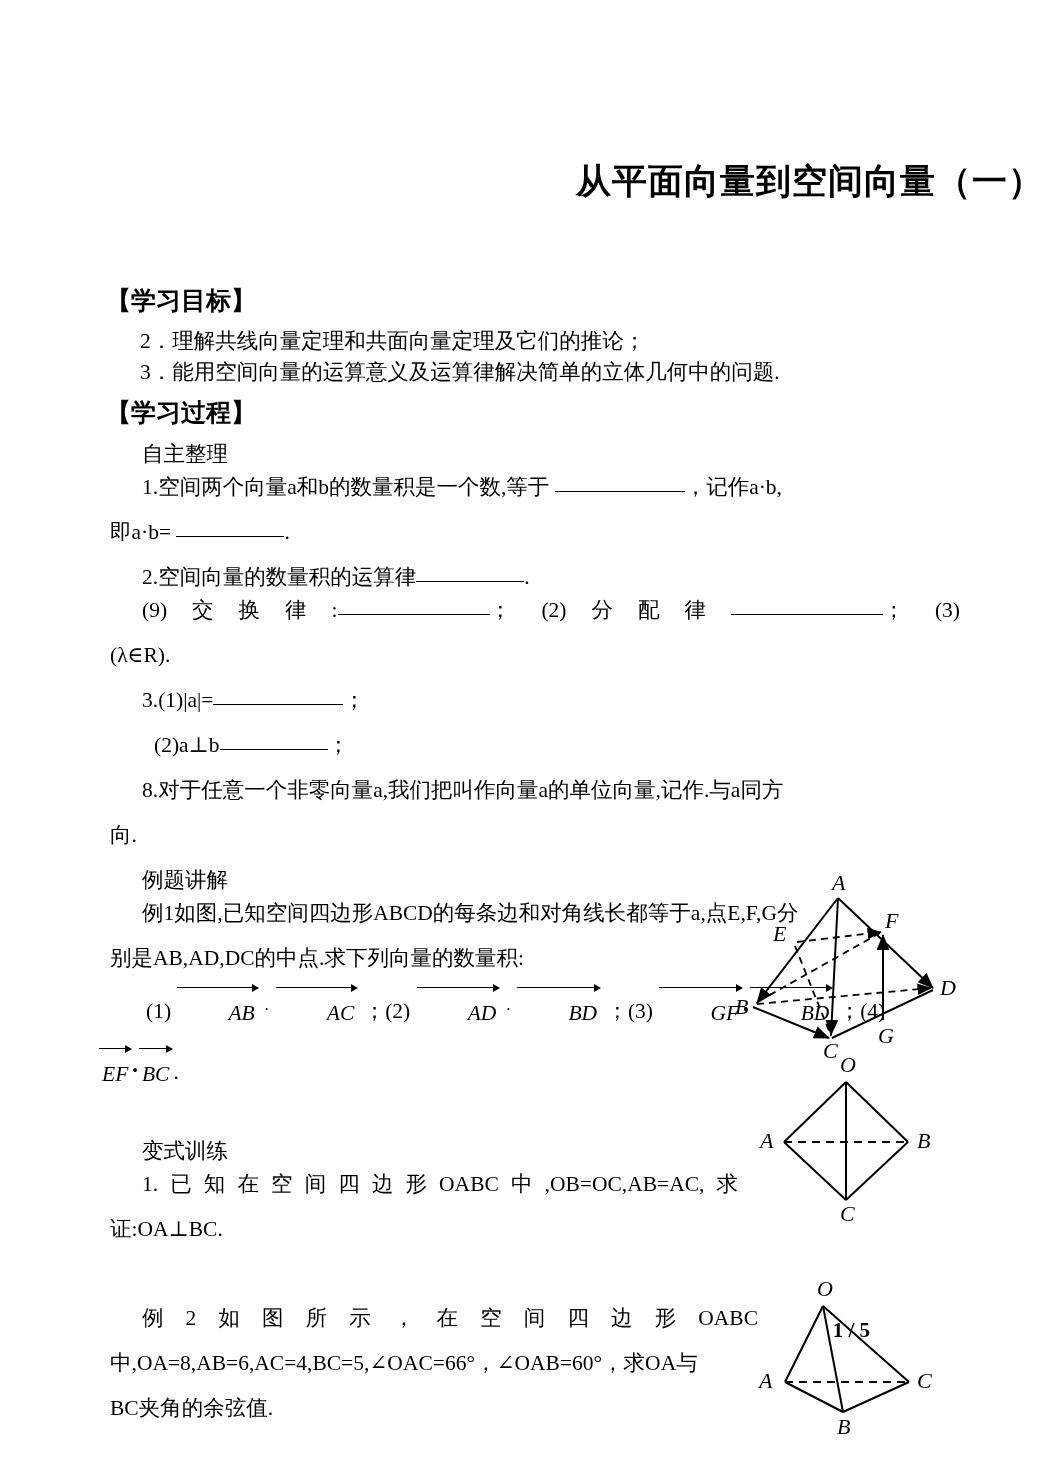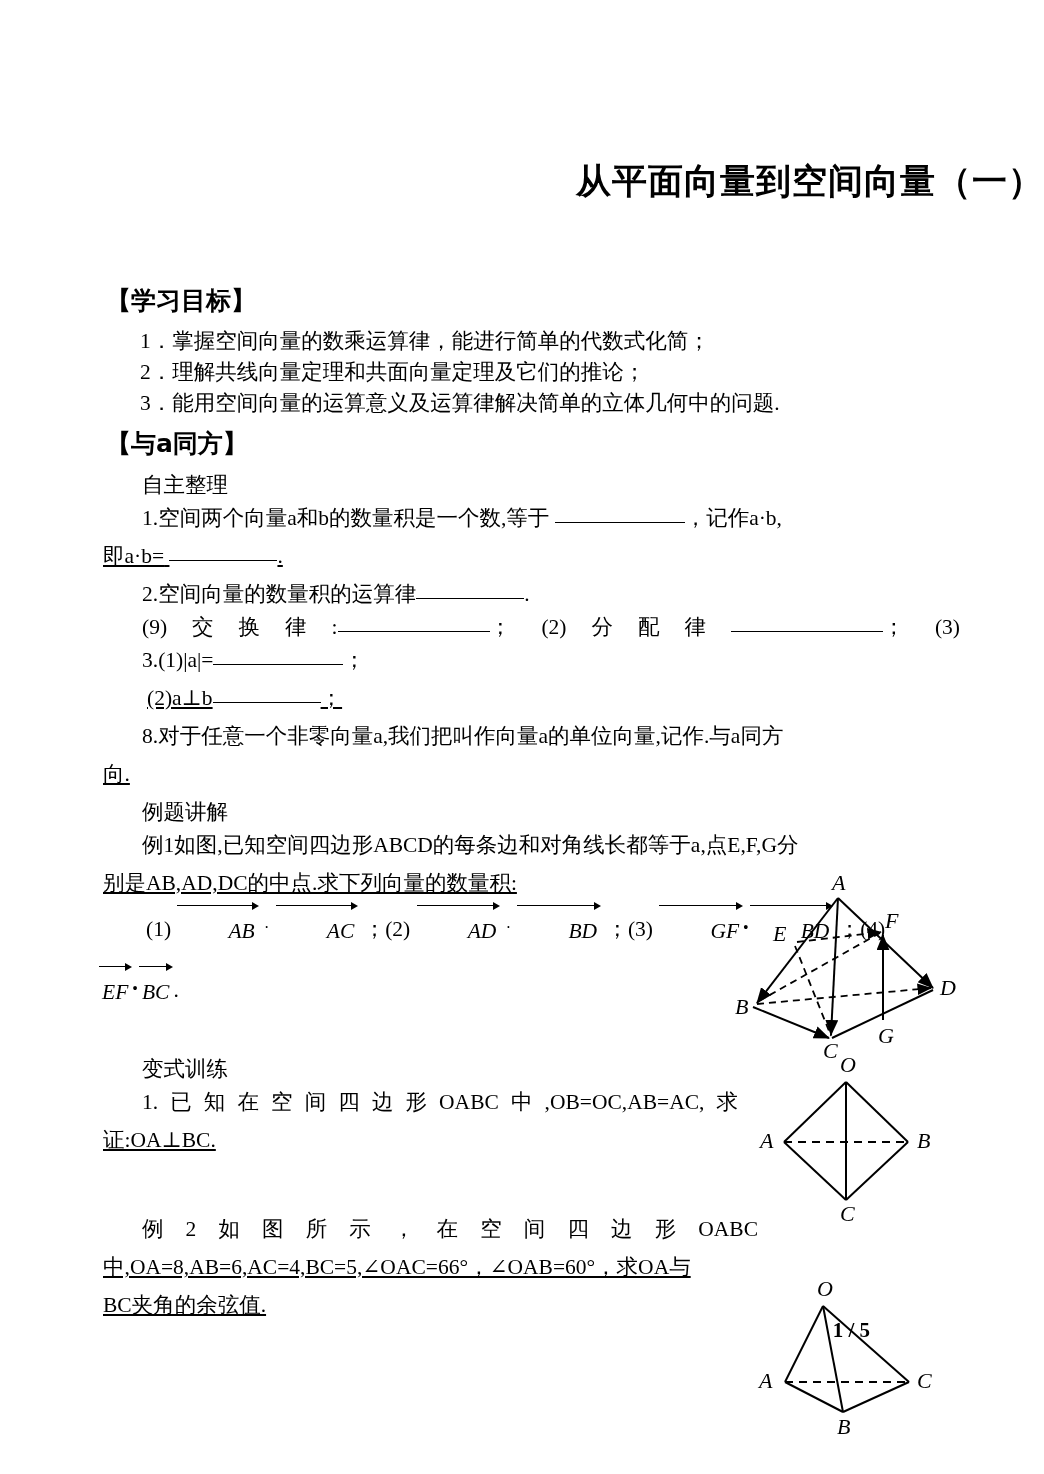--- a/index.html
+++ b/index.html
@@ -53,24 +53,23 @@
     margin: 0;
     padding-left: 42px;
     line-height: 31px;
   }
   .indent1 {
     margin: 0;
     text-indent: 44px;
     line-height: 33px;
   }
   .noindent {
-    margin: 5px;
+    margin: 12px;
     text-indent: 0;
     line-height: 33px;
-    text-decoration: underline;
   }
   .just {
     text-align: justify;
     text-align-last: justify;
   }
   .blank {
     display: inline-block;
     border-bottom: 1.6px solid #000;
     vertical-align: 2px;
   }
@@ -137,25 +136,24 @@
 </head>
 <body>
 
 <div class="page">
 
   <div class="doc-title">从平面向量到空间向量（一）</div>
 
   <div class="body-col">
 
     <div class="section-head">【学习目标】</div>
-    <div class="lvl1">1．掌握空间向量的数乘运算律，能进行简单的代数式化简；</div>
     <div class="lvl1">2．理解共线向量定理和共面向量定理及它们的推论；</div>
     <div class="lvl1">3．能用空间向量的运算意义及运算律解决简单的立体几何中的问题.</div>
 
-    <div class="section-head">【与a同方】</div>
+    <div class="section-head">【学习过程】</div>
 
     <div class="indent1">自主整理</div>
 
     <div class="indent1">
       <span>1.空间两个向量a和b的数量积是一个数,等于</span>
       <span class="blank b-lg"></span><span>，记作a·b,</span>
     </div>
     <div class="noindent">
       <span>即a·b=</span>
       <span class="blank b-md"></span><span>.</span>
@@ -163,20 +161,21 @@
 
     <div class="indent1">
       <span>2.空间向量的数量积的运算律</span><span class="blank b-md"></span><span>.</span>
     </div>
 
     <div class="indent1 just">
       <span>(9)交换律:</span><span class="blank b-xl"></span><span>；</span>
       <span>(2)分配律</span><span class="blank b-xl"></span><span>；</span>
       <span>(3)</span>
     </div>
+    <div class="noindent">(λ∈R).</div>
 
     <div class="indent1">
       <span>3.(1)|a|=</span><span class="blank b-lg"></span><span>；</span>
     </div>
     <div class="noindent" style="padding-left:44px;">
       <span>(2)a⊥b</span><span class="blank b-md"></span><span>；</span>
     </div>
 
     <div class="indent1">8.对于任意一个非零向量a,我们把叫作向量a的单位向量,记作.与a同方</div>
     <div class="noindent">向.</div>

